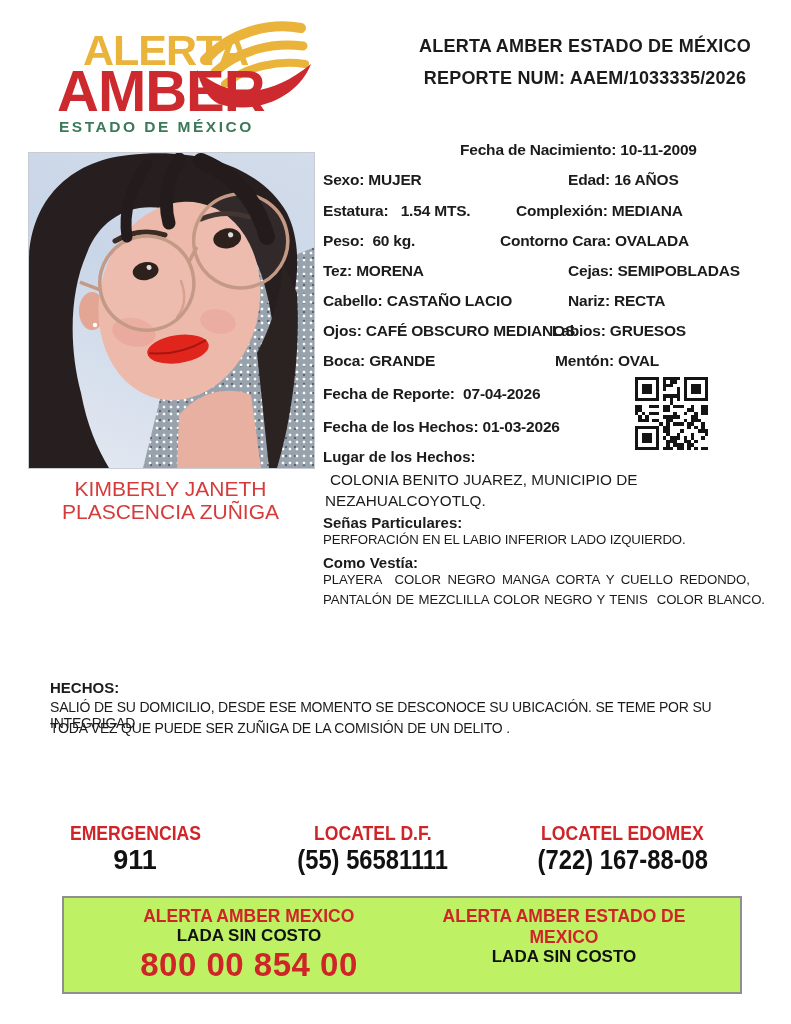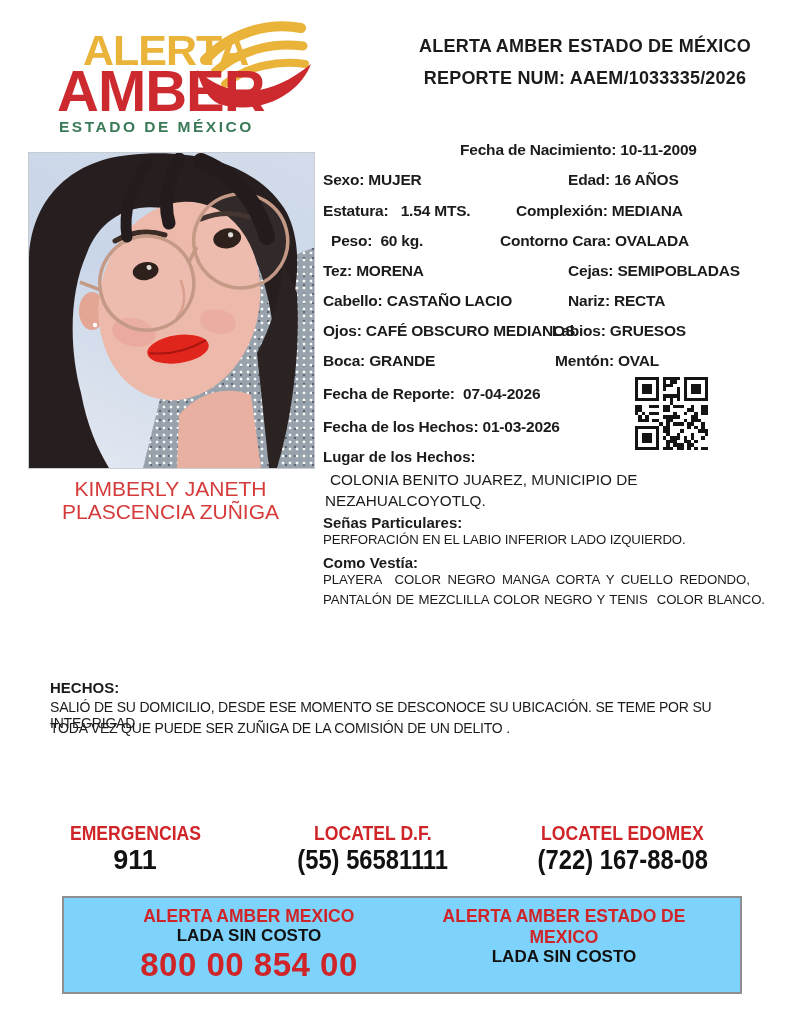--- a/index.html
+++ b/index.html
@@ -26,21 +26,21 @@
      background-image:radial-gradient(circle at 2px 2px,rgba(255,255,255,0.95) 1.2px,transparent 1.7px),
                       radial-gradient(circle at 5px 6px,rgba(42,48,58,0.55) 1px,transparent 1.5px);
      background-size:7px 7px,9px 9px;
      clip-path:polygon(100% 30%,72% 40%,56% 56%,46% 78%,40% 100%,100% 100%);}
   
   .name{font-size:21px;font-weight:normal;color:#d53b3b;line-height:23px;}
   
   .c-label{font-size:20px;font-weight:bold;color:#cf2428;}
   .c-num{font-size:27px;font-weight:bold;color:#111;}
   
-  #footer-box{left:62px;top:896px;width:676px;height:94px;border:2px solid #8f8f8f;background:#7dd3fc;}
+  #footer-box{left:62px;top:896px;width:676px;height:94px;border:2px solid #8f8f8f;background:#bef264;}
   .f-title{font-size:19px;font-weight:bold;color:#cf2428;line-height:21px;}
   .f-sub{font-size:17px;font-weight:bold;color:#111;line-height:19px;}
   .f-num{font-size:33px;font-weight:bold;color:#cf2428;line-height:40px;letter-spacing:0.5px;}
   .hechos-h{font-size:15px;font-weight:bold;}
   .hechos-t{font-size:14px;letter-spacing:-0.2px;}
   .sec-h{font-size:15px;font-weight:bold;}
   .addr{font-size:15.3px;}
 </style>
 </head>
 <body>
@@ -115,21 +115,21 @@
   <div class="abs ctr" style="left:28px;top:477px;width:285px;">
     <div class="name">KIMBERLY JANETH</div>
     <div class="name">PLASCENCIA ZUÑIGA</div>
   </div>
 
   <div class="abs field" style="left:460px;top:141px;">Fecha de Nacimiento: 10-11-2009</div>
   <div class="abs field" style="left:323px;top:171px;">Sexo: MUJER</div>
   <div class="abs field" style="left:568px;top:171px;">Edad: 16 AÑOS</div>
   <div class="abs field" style="left:323px;top:202px;">Estatura:   1.54 MTS.</div>
   <div class="abs field" style="left:516px;top:202px;">Complexión: MEDIANA</div>
-  <div class="abs field" style="left:323px;top:232px;margin-left:8px;">Peso:  60 kg.</div>
+  <div class="abs field" style="left:323px;top:232px;">Peso:  60 kg.</div>
   <div class="abs field" style="left:500px;top:232px;">Contorno Cara: OVALADA</div>
   <div class="abs field" style="left:323px;top:262px;">Tez: MORENA</div>
   <div class="abs field" style="left:568px;top:262px;">Cejas: SEMIPOBLADAS</div>
   <div class="abs field" style="left:323px;top:292px;">Cabello: CASTAÑO LACIO</div>
   <div class="abs field" style="left:568px;top:292px;">Nariz: RECTA</div>
   <div class="abs field" style="left:323px;top:322px;">Ojos: CAFÉ OBSCURO MEDIANOS</div>
   <div class="abs field" style="left:552px;top:322px;">Labios: GRUESOS</div>
   <div class="abs field" style="left:323px;top:352px;">Boca: GRANDE</div>
   <div class="abs field" style="left:555px;top:352px;">Mentón: OVAL</div>
   <div class="abs field" style="left:323px;top:385px;">Fecha de Reporte:  07-04-2026</div>

